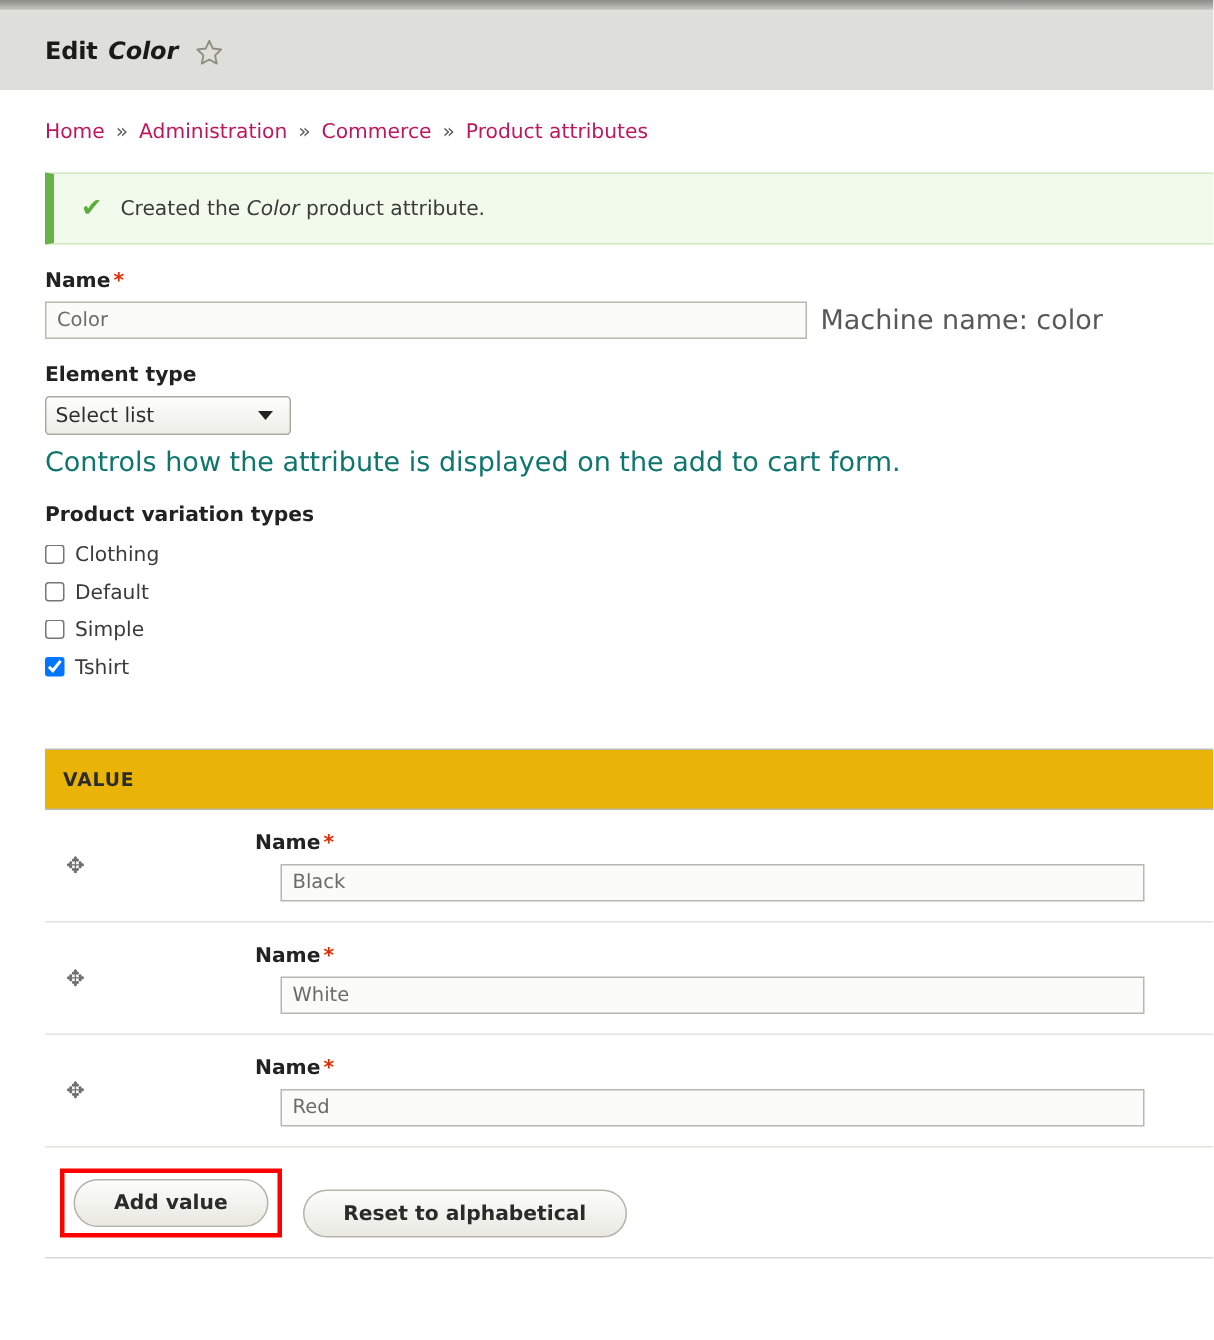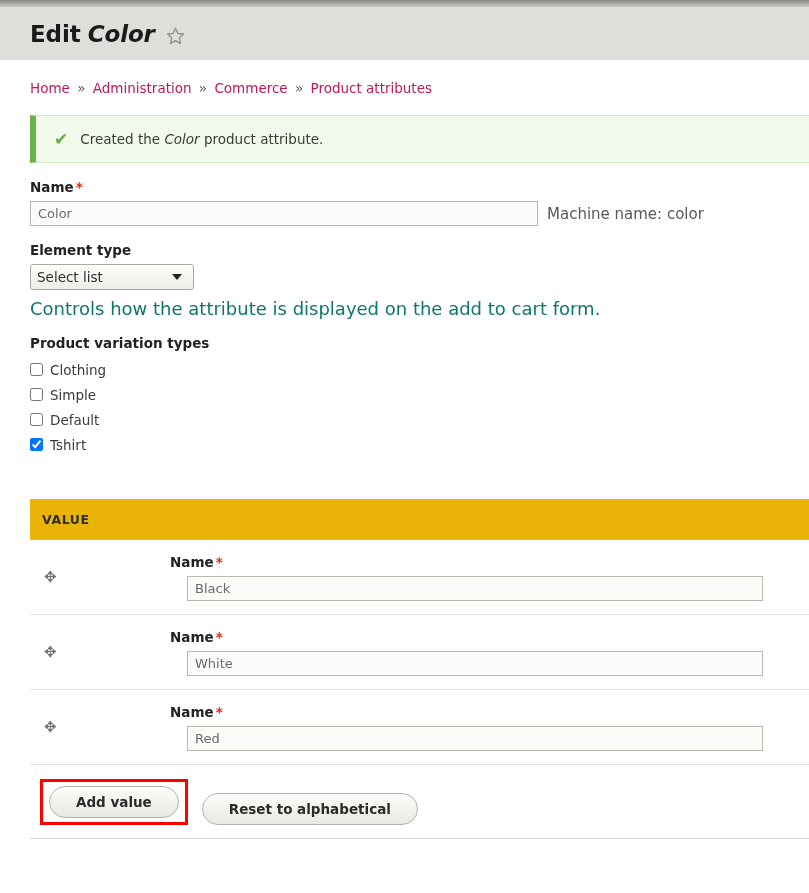--- a/index.html
+++ b/index.html
@@ -20,26 +20,26 @@
     background: linear-gradient(to bottom, #8c8c89 0%, #a5a5a1 45%, #cfcfc9 100%);
   }
   .page-header {
     background: #dededa;
     height: 53px;
     padding: 0 0 0 30px;
     display: flex;
     align-items: center;
   }
   .page-title {
-    font-size: 23px;
+    font-size: 16px;
     font-weight: bold;
     color: #1a1a1a;
     letter-spacing: -0.1px;
     display: flex;
-    align-items: flex-end;
+    align-items: center;
     gap: 7px;
   }
   .page-title .em { font-style: italic; }
   .star-icon {
     margin-left: 4px;
     position: relative;
     top: 2px;
     line-height: 1;
   }
 
@@ -96,21 +96,21 @@
     background: #fbfbf9;
     font-family: "DejaVu Sans", "Liberation Sans", sans-serif;
     font-size: 13px;
     color: #6b6b6b;
     padding: 0 7px;
     border-radius: 0;
     outline: none;
   }
   #name-field { width: 508px; }
   .machine-name {
-    font-size: 15px;
+    font-size: 18px;
     color: #585858;
   }
 
   select.select-box {
     width: 164px;
     height: 26px;
     border: 1px solid #a9a9a1;
     border-radius: 3px;
     background: linear-gradient(to bottom, #fdfdfb 0%, #eeeee8 100%);
     font-family: "DejaVu Sans", "Liberation Sans", sans-serif;
@@ -302,25 +302,25 @@
   <div class="help-text">Controls how the attribute is displayed on the add to cart form.</div>
 
   <div class="field-label">Product variation types</div>
   <div class="checkbox-list">
     <div class="checkbox-row">
       <input type="checkbox" style="">
       <label>Clothing</label>
     </div>
     <div class="checkbox-row">
       <input type="checkbox" style="">
-      <label>Simple</label>
+      <label>Default</label>
     </div>
     <div class="checkbox-row">
       <input type="checkbox" style="">
-      <label>Default</label>
+      <label>Simple</label>
     </div>
     <div class="checkbox-row">
       <input type="checkbox" checked="" style="">
       <label>Tshirt</label>
     </div>
   </div>
 </div>
 
 <div class="value-table">
   <div class="value-thead">

